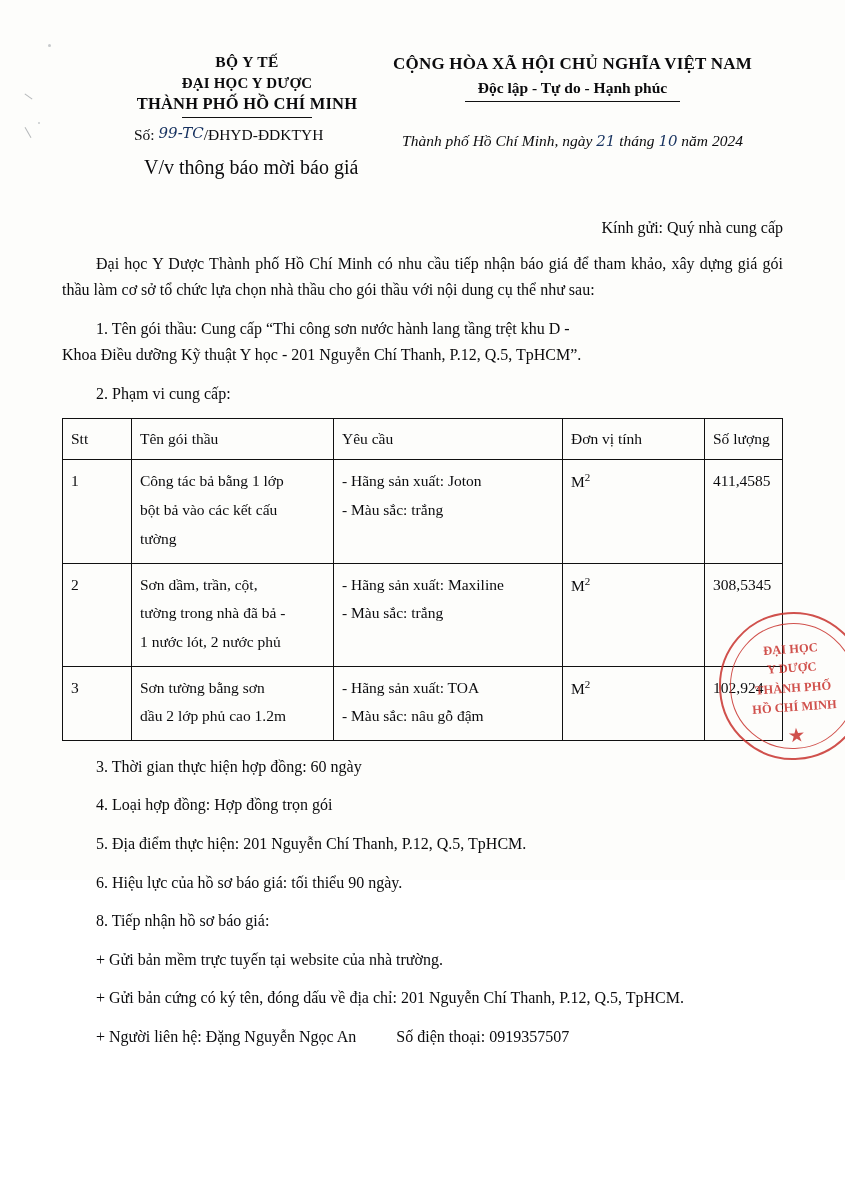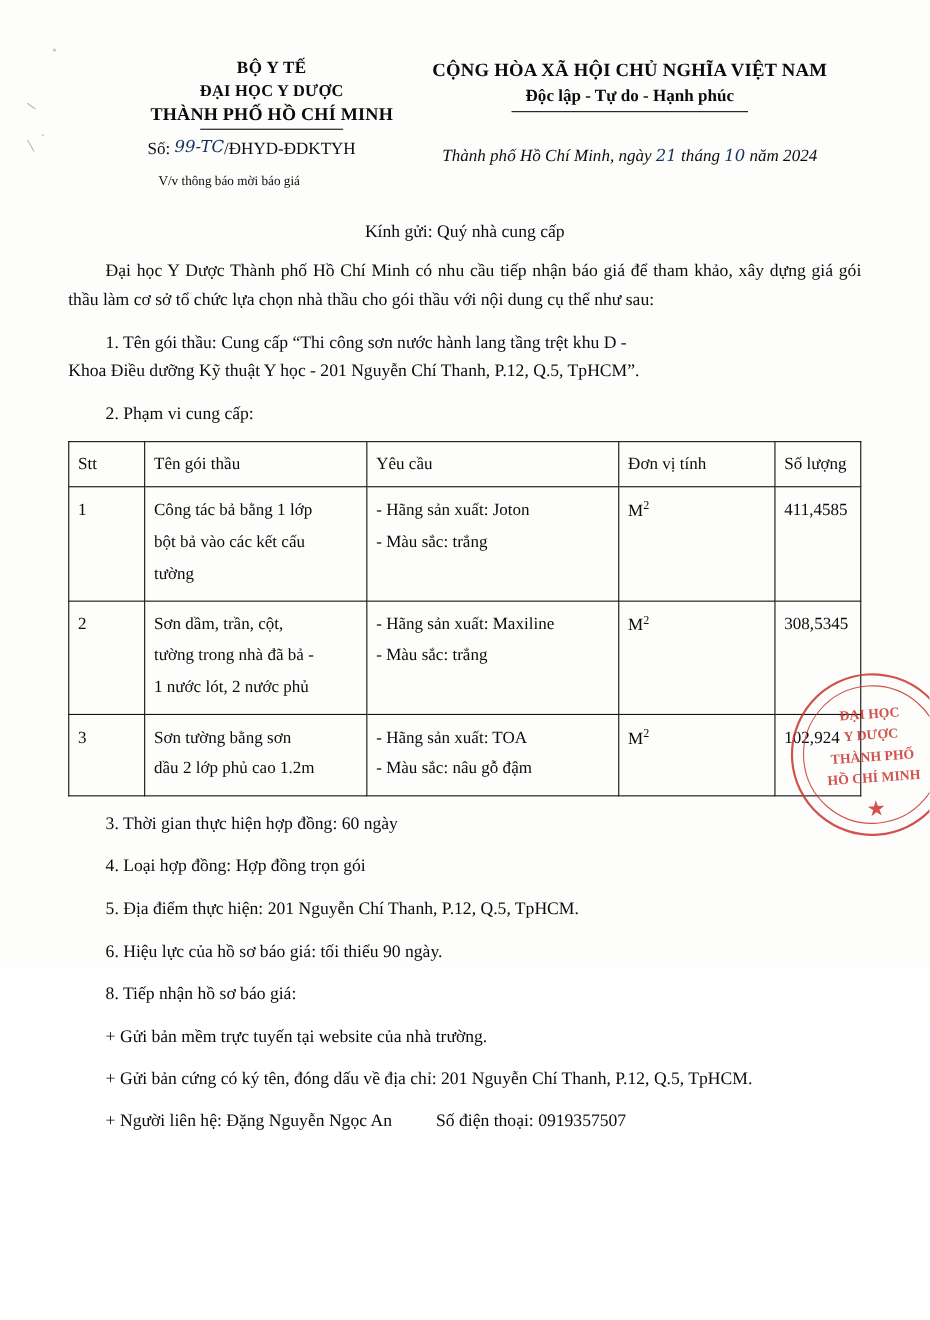--- a/index.html
+++ b/index.html
@@ -95,44 +95,44 @@
   }
   .handwrite {
     font-family: "DejaVu Serif", serif;
     font-style: italic;
     color: #15305e;
     font-size: 15px;
     position: relative;
     top: -2px;
   }
   .vv-line {
-    font-size: 12px;
+    font-size: 20px;
     text-align: left;
     padding-left: 22px;
     margin-top: 12px;
     white-space: nowrap;
   }
   .place-date {
     font-size: 15.5px;
     font-style: italic;
     text-align: center;
     margin-top: 30px;
     white-space: nowrap;
   }
   .hw-ink {
     font-family: "DejaVu Serif", serif;
     font-style: italic;
     color: #17325f;
     font-size: 15px;
   }
 
   .kinh-gui {
-    text-align: center;
+    text-align: right;
     font-size: 16px;
-    margin-top: 30px;
+    margin-top: 40px;
   }
 
   p.body-par {
     font-size: 16px;
     line-height: 1.62;
     margin: 14px 0 0 0;
     text-align: justify;
     text-indent: 34px;
   }
   p.body-par.no-indent {

